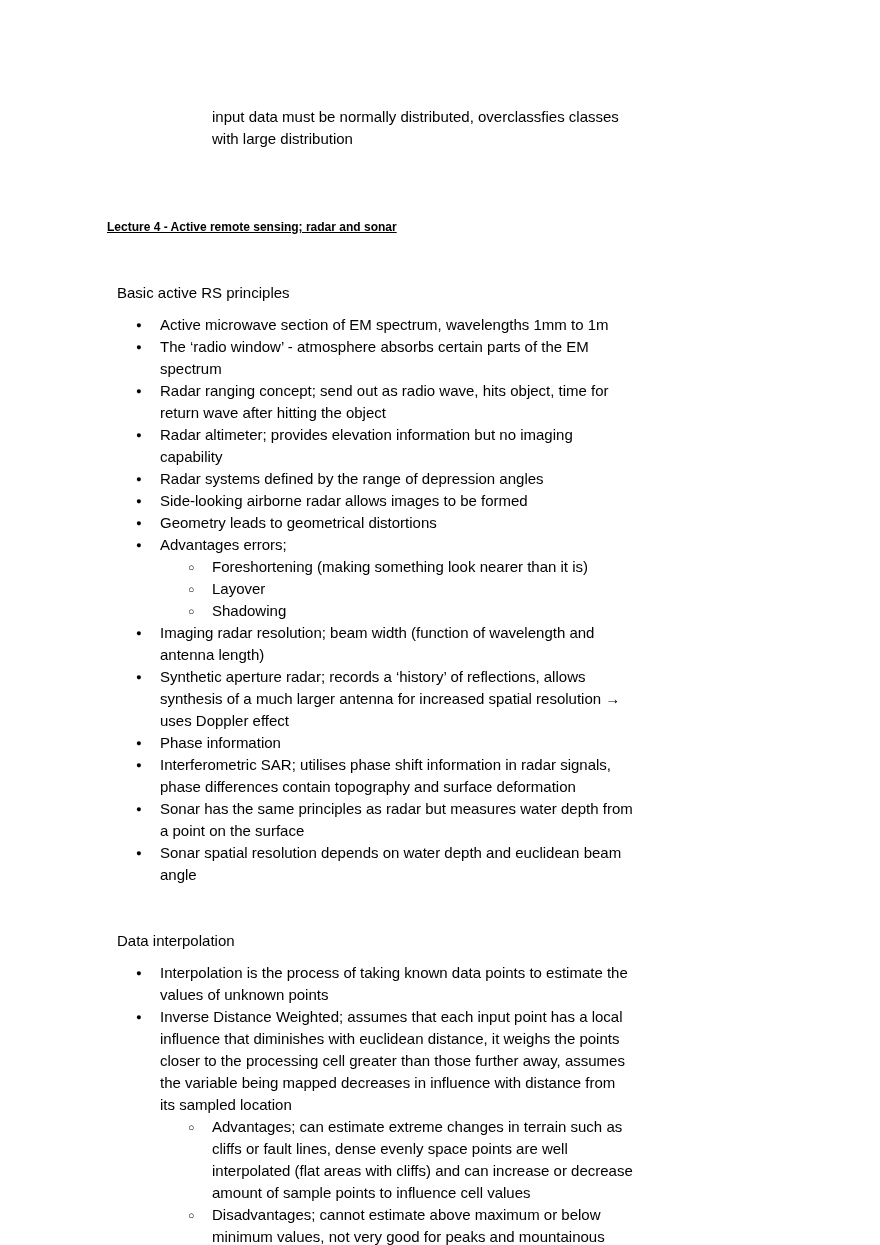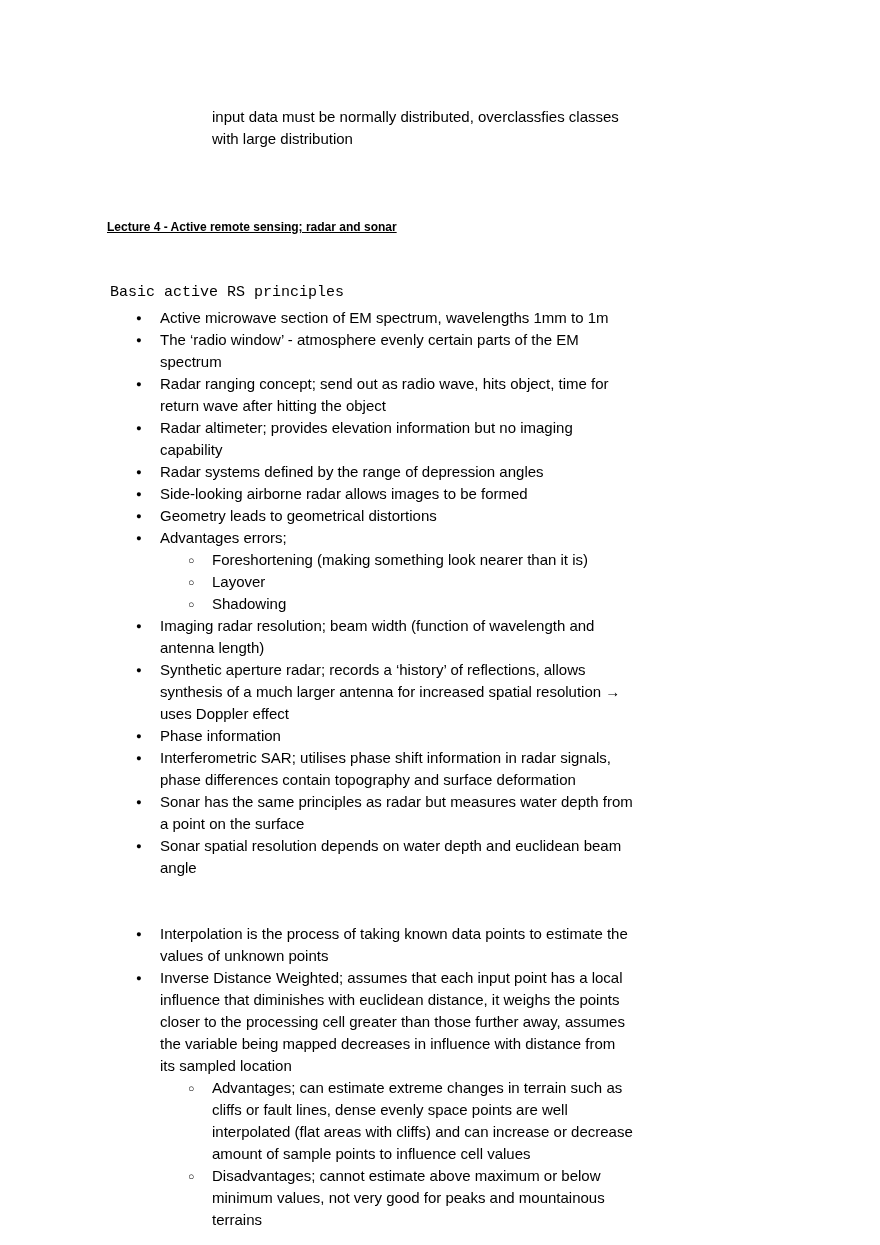--- a/index.html
+++ b/index.html
@@ -25,21 +25,21 @@
     max-width: 561px;
   }
   .doc-heading {
     margin: 66px 0 0 0;
     font-size: 12px;
     font-weight: bold;
     text-decoration: underline;
     line-height: 22px;
   }
   .section { margin-top: 44px; }
-  .section-title { margin: 3px; font-family: Liberation Mono, monospace; }
+  .section-title { margin: 10px; }
   .li {
     display: flex;
     align-items: flex-start;
     margin: 0;
   }
   .li .bullet {
     flex: 0 0 24px;
     width: 24px;
     line-height: 22px;
     font-size: 9.5px;
@@ -60,21 +60,21 @@
 
   <div id="sections">
       <div class="section">
         <p class="section-title">Basic active RS principles</p>
         <div class="li level1">
           <span class="bullet">●</span>
           <span class="li-text">Active microwave section of EM spectrum, wavelengths 1mm to 1m</span>
         </div>
         <div class="li level1">
           <span class="bullet">●</span>
-          <span class="li-text">The ‘radio window’ - atmosphere evenly certain parts of the EM spectrum</span>
+          <span class="li-text">The ‘radio window’ - atmosphere absorbs certain parts of the EM spectrum</span>
         </div>
         <div class="li level1">
           <span class="bullet">●</span>
           <span class="li-text">Radar ranging concept; send out as radio wave, hits object, time for return wave after hitting the object</span>
         </div>
         <div class="li level1">
           <span class="bullet">●</span>
           <span class="li-text">Radar altimeter; provides elevation information but no imaging capability</span>
         </div>
         <div class="li level1">
@@ -124,20 +124,21 @@
         <div class="li level1">
           <span class="bullet">●</span>
           <span class="li-text">Sonar has the same principles as radar but measures water depth from a point on the surface</span>
         </div>
         <div class="li level1">
           <span class="bullet">●</span>
           <span class="li-text">Sonar spatial resolution depends on water depth and euclidean beam angle</span>
         </div>
       </div>
       <div class="section">
+        <p class="section-title">Data interpolation</p>
         <div class="li level1">
           <span class="bullet">●</span>
           <span class="li-text">Interpolation is the process of taking known data points to estimate the values of unknown points</span>
         </div>
         <div class="li level1">
           <span class="bullet">●</span>
           <span class="li-text">Inverse Distance Weighted; assumes that each input point has a local influence that diminishes with euclidean distance, it weighs the points closer to the processing cell greater than those further away, assumes the variable being mapped decreases in influence with distance from its sampled location</span>
         </div>
         <div class="li level2">
           <span class="bullet">○</span>

